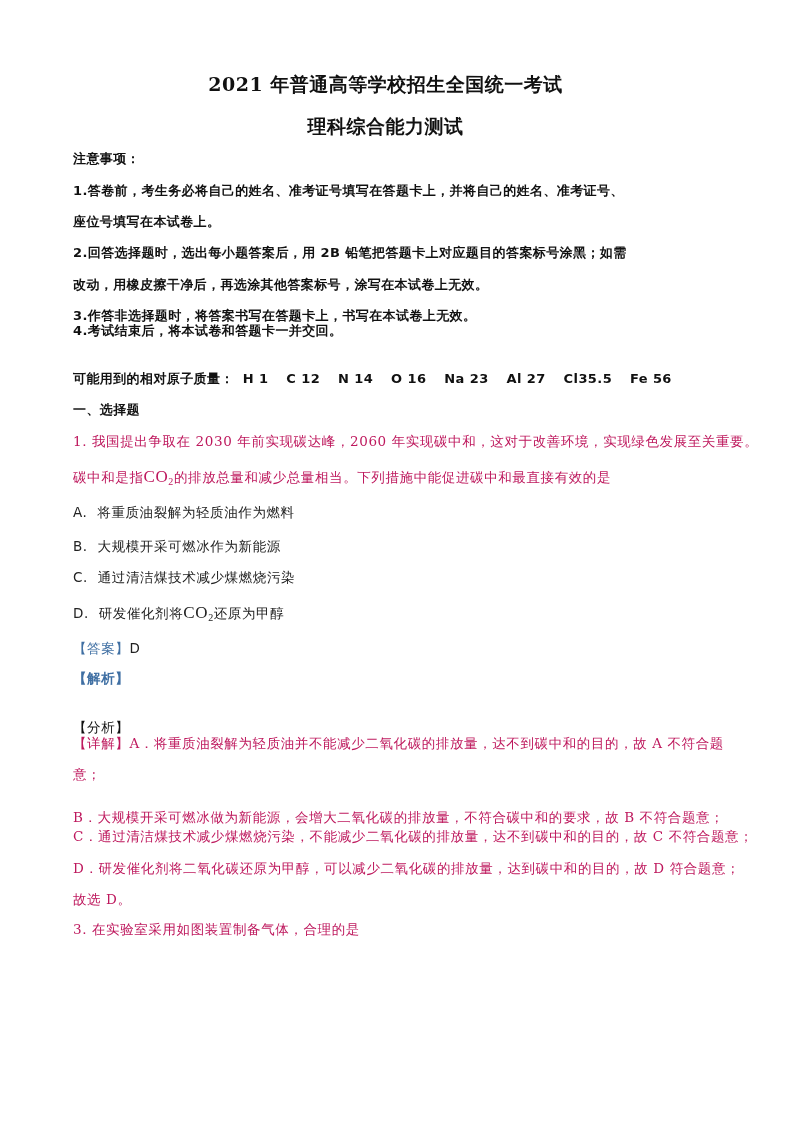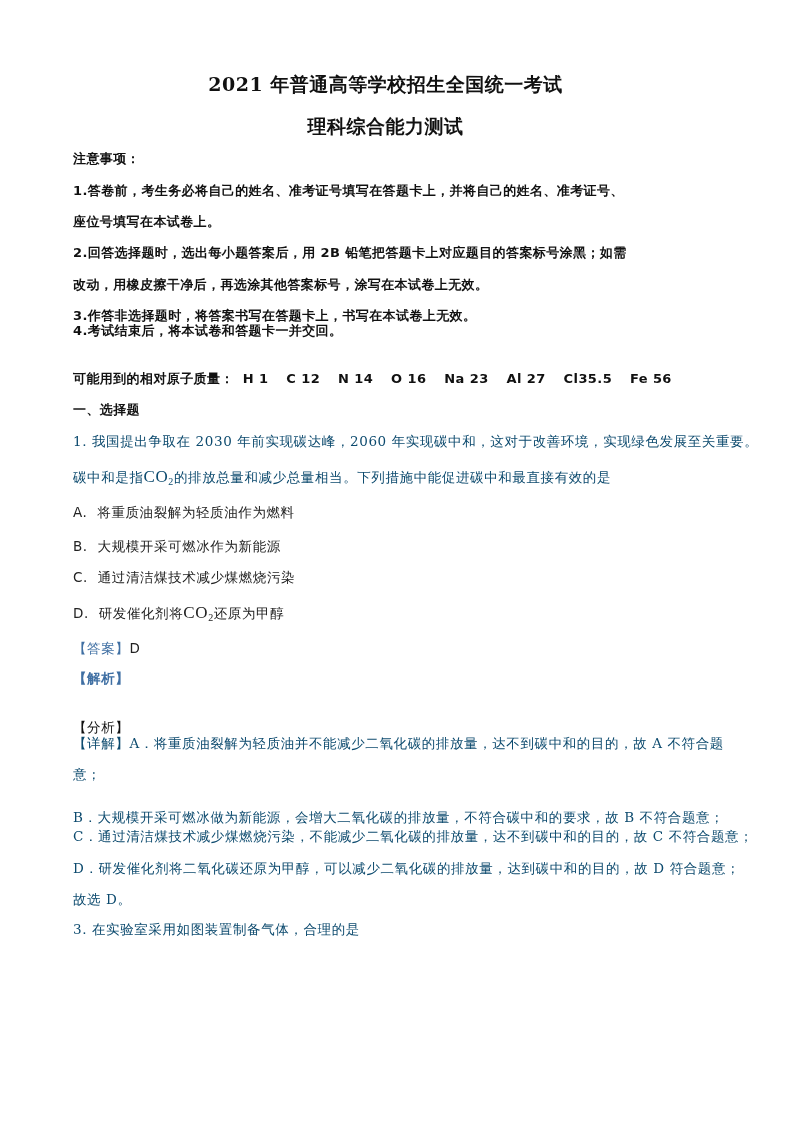--- a/index.html
+++ b/index.html
@@ -5,21 +5,21 @@
     html, body { margin: 0; padding: 0; background: #ffffff; }
     body { width: 793px; height: 1122px; position: relative; overflow: hidden; color: #111; }
     .page { position: absolute; left: 0; top: 0; width: 793px; height: 1122px; background: #fff; }
     .line { position: absolute; left: 73px; white-space: nowrap; }
     .title {
       position: absolute; left: 0; width: 771px; text-align: center;
       font-family: "DejaVu Serif", "Liberation Serif", serif; font-weight: bold;
       font-size: 19px; letter-spacing: 0.5px;
     }
     .bold { font-family: "DejaVu Sans", "Liberation Sans", sans-serif; font-weight: bold; font-size: 13px; letter-spacing: 0.4px; }
-    .normal { font-family: "DejaVu Serif", "Liberation Serif", serif; font-size: 13.5px; letter-spacing: 0.6px; color: #0c4a6e; text-align: right; }
+    .normal { font-family: "DejaVu Serif", "Liberation Serif", serif; font-size: 13.5px; letter-spacing: 0.6px; color: #be185d; text-align: right; }
     .option { font-family: "DejaVu Sans", "Liberation Sans", sans-serif; font-size: 13.5px; letter-spacing: 0.6px; color: #222; }
     .bracket-blue { color: #3f6fa3; }
     .bracket-dark { color: #111; }
     .chem { font-family: "Liberation Serif", serif; font-size: 17px; }
     .sub { font-size: 10px; vertical-align: -3px; }
     .masses span { margin-right: 13px; }
   </style>
 </head>
 <body>
 

